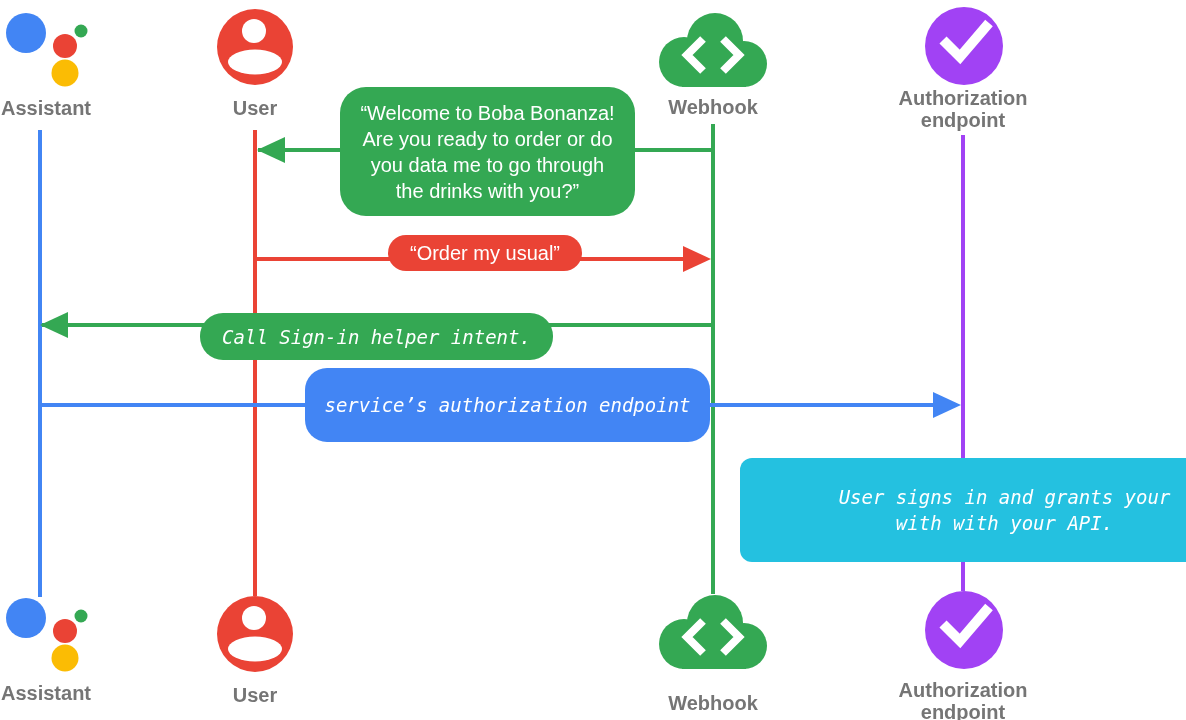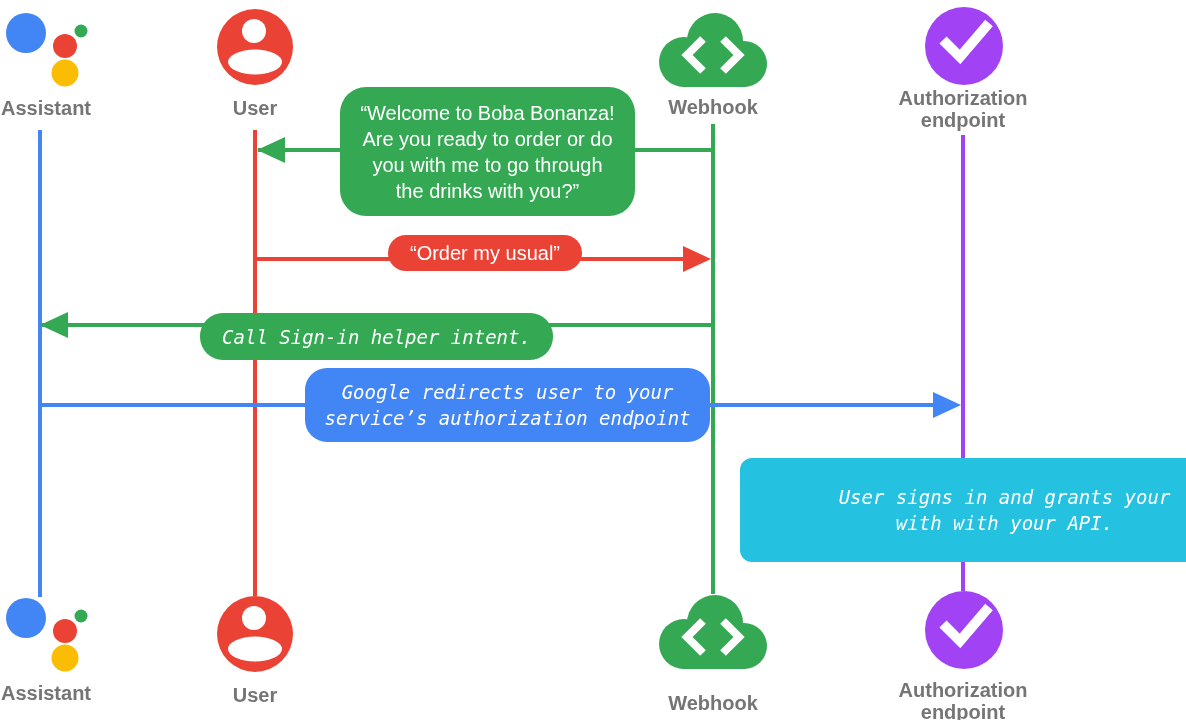--- a/index.html
+++ b/index.html
@@ -73,34 +73,33 @@
 
   <div class="mline mline-signin"></div>
   <div class="head head-signin"></div>
 
   <div class="mline mline-redirect"></div>
   <div class="head head-redirect"></div>
 
   <div class="box box-sans box-welcome">
     <div>“Welcome to Boba Bonanza!</div>
     <div>Are you ready to order or do</div>
-    <div>you with me to go through</div>
+    <div>you data me to go through</div>
     <div>the drinks with you?”</div>
   </div>
 
   <div class="box box-sans box-order">
     <div>“Order my usual”</div>
   </div>
 
   <div class="box box-mono box-signin">
     <div>Call Sign-in helper intent.</div>
   </div>
 
   <div class="box box-mono box-redirect">
-    <div>Google redirects user to your</div>
     <div>service’s authorization endpoint</div>
   </div>
 
   <div class="box box-mono box-note">
     <div>User signs in and grants your</div>
     <div>with with your API.</div>
   </div>
 
   <svg class="actor-icon" style="left:6px; top:10px;" width="88" height="88" viewBox="0 0 88 88">
     <circle cx="20" cy="23" r="20" fill="#4285F4"></circle>

